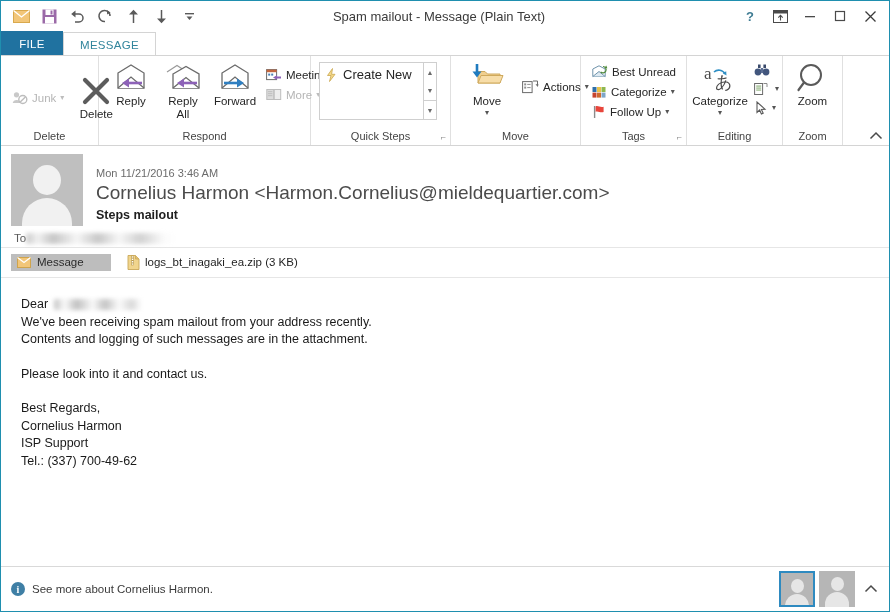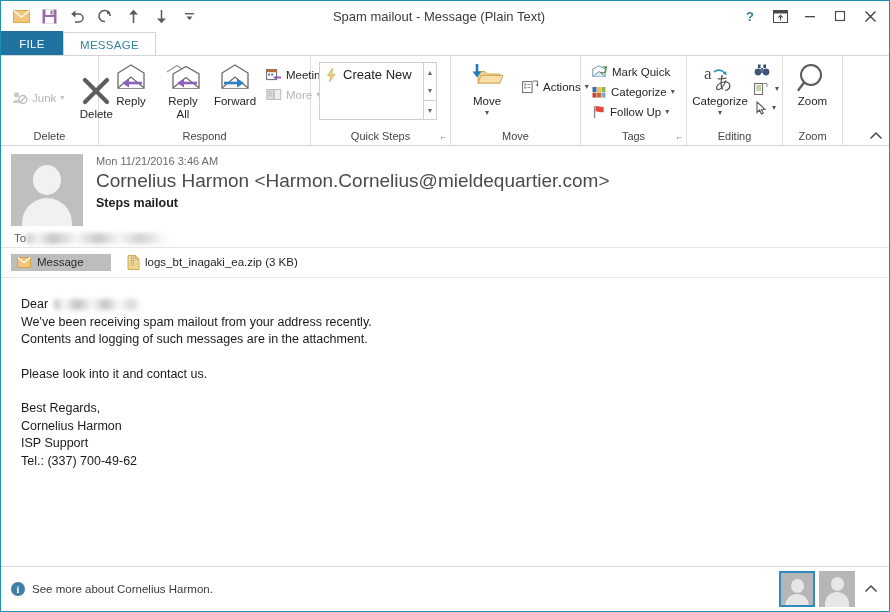--- a/index.html
+++ b/index.html
@@ -288,20 +288,21 @@
     width: 50px; height: 34px;
     border-radius: 25px 25px 0 0;
     background: #f1f1f1;
     left: 11px; top: 44px;
   }
   .hdr-right { padding-left: 13px; flex: 1 1 auto; min-width: 0; }
   .date {
     font-size: 11px;
     color: #6b6b6b;
     line-height: 14px;
+    margin-top: 12px;
   }
   .from {
     font-size: 19px;
     color: #4b4b4b;
     font-weight: 300;
     line-height: 26px;
     white-space: nowrap;
   }
   .subject {
     font-size: 12.5px;
@@ -711,21 +712,21 @@
         <div class="smallcol" style="padding-left:4px;padding-top:3px">
           <div class="smallbtn">
             <span>
               <svg width="16" height="14" viewBox="0 0 16 14">
                 <path d="M0.8 4 L7 0.8 L13.2 4 V11.5 H0.8 Z" fill="#ffffff" stroke="#6f93ab" stroke-width="1"></path>
                 <path d="M0.8 11.5 L7 6.5 L13.2 11.5" fill="#dce9f2" stroke="#6f93ab" stroke-width="1"></path>
                 <path d="M11 1.5 a3.2 3.2 0 1 1 -2.4 5.4" fill="none" stroke="#4f8a3a" stroke-width="1.2"></path>
                 <path d="M14.2 0.5 L15.4 3.3 L12.4 3 Z" fill="#4f8a3a"></path>
               </svg>
             </span>
-            <span>Mark Quick</span>
+            <span>Best Unread</span>
           </div>
           <div class="smallbtn">
             <span>
               <svg width="15" height="13" viewBox="0 0 15 13">
                 <rect x="0.5" y="1" width="4" height="5" fill="#2f6fa8"></rect>
                 <rect x="5" y="1" width="4" height="5" fill="#e8c24a"></rect>
                 <rect x="9.5" y="1" width="4" height="5" fill="#8fb84e"></rect>
                 <rect x="0.5" y="6.6" width="4" height="5" fill="#c5442f"></rect>
                 <rect x="5" y="6.6" width="4" height="5" fill="#cf6a2e"></rect>
                 <rect x="9.5" y="6.6" width="4" height="5" fill="#7ea6c9"></rect>

